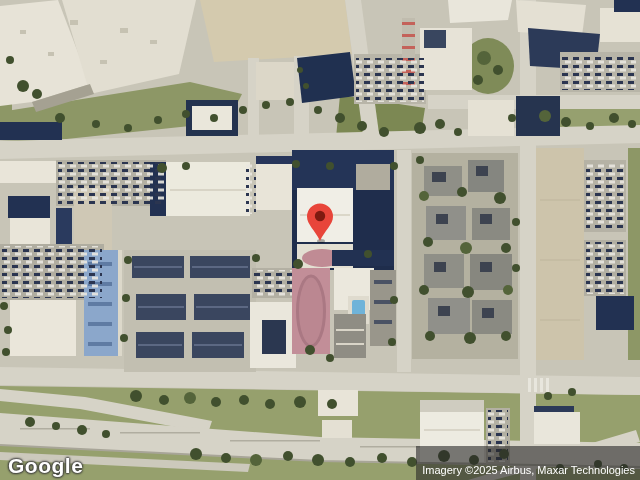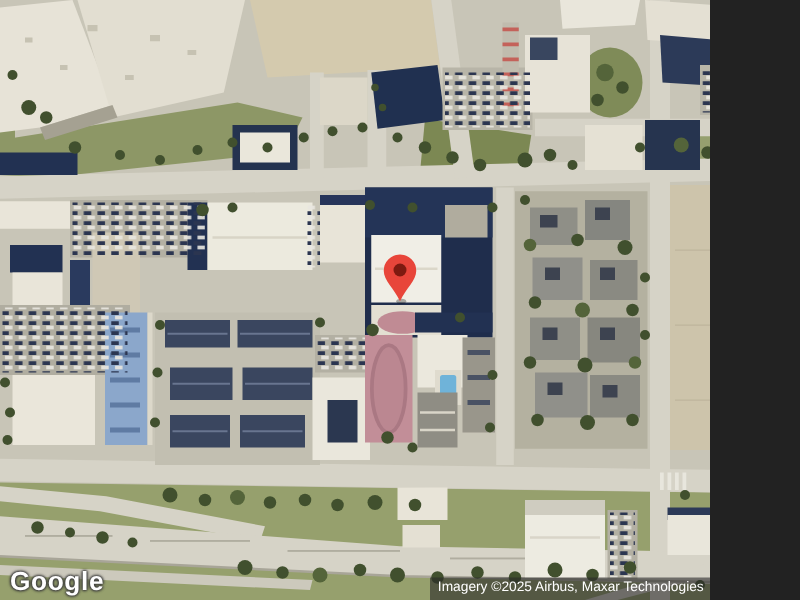--- a/index.html
+++ b/index.html
@@ -1,31 +1,31 @@
 <!DOCTYPE html>
 <html><head>
 <meta charset="utf-8">
 <style>
   html,body{margin:0;padding:0;background:#222;}
   .map-viewport{
-    position:relative;width:568px;height:480px;overflow:hidden;
+    position:relative;width:640px;height:480px;overflow:hidden;
     font-family:"Liberation Sans",sans-serif;background:#c8c5b7;
   }
   .map-viewport svg{position:absolute;left:0;top:0;display:block;}
   .google-logo{
     position:absolute;left:8px;bottom:2px;z-index:5;
     font-size:21px;font-weight:bold;letter-spacing:.5px;color:#ffffff;
     text-shadow:0 1px 2px rgba(60,60,60,.9),1px 0 2px rgba(60,60,60,.8),
                 -1px 0 2px rgba(60,60,60,.8),0 -1px 2px rgba(60,60,60,.8);
     cursor:pointer;user-select:none;
   }
   .attribution{
     position:absolute;right:0;bottom:0;z-index:5;
     background:rgba(40,40,40,.6);color:#ffffff;
-    font-size:11px;line-height:17px;padding:0 5px 1px 6px;
+    font-size:11px;line-height:17px;padding:16px 5px 1px 6px;
     white-space:nowrap;
   }
 </style>
 </head>
 <body>
 
 <div class="map-viewport">
 
   <svg width="640" height="480" viewBox="0 0 640 480">
     <defs>

